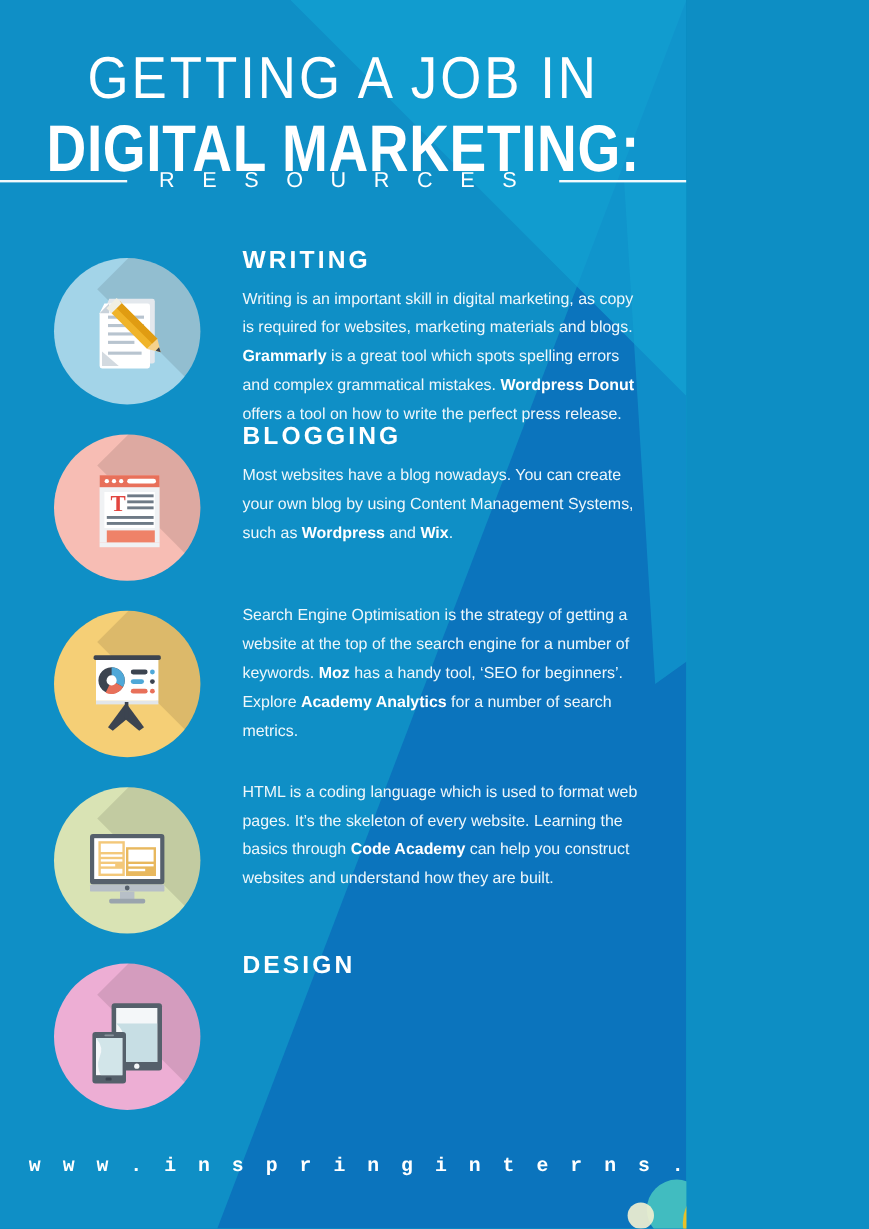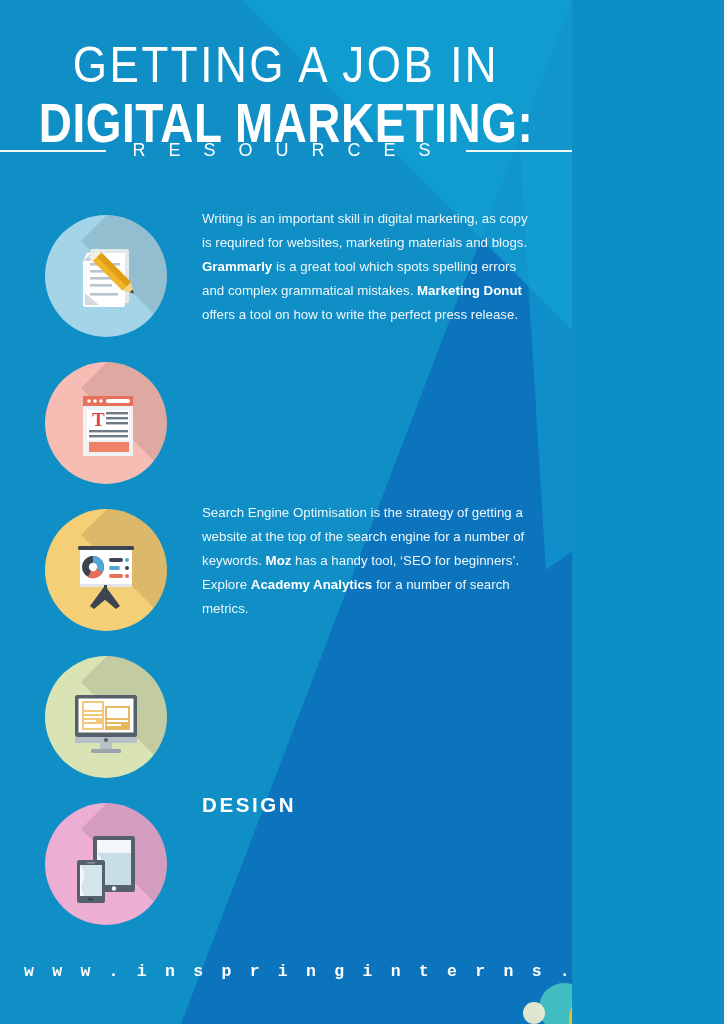--- a/index.html
+++ b/index.html
@@ -213,21 +213,22 @@
                 <rect x="52" y="14" width="6" height="44" fill="#e09c12"></rect>
                 <rect x="46" y="10" width="12" height="6" fill="#f0efe4"></rect>
                 <path d="M46 58 l6 10 l6 -10 z" fill="#f6d28c"></path>
                 <path d="M50 64 l2 4 l2 -4 z" fill="#3c4450"></path>
               </g>
             </svg>
           </div>
         </div>
       </div>
       <div class="text-col">
-        <div class="sec-body">Writing is an important skill in digital marketing, as copy is required for websites, marketing materials and blogs. <b>Grammarly</b> is a great tool which spots spelling errors and complex grammatical mistakes. <b>Marketing Donut</b> offers a tool on how to write the perfect press release.</div>
+        <div class="sec-title">WRITING</div>
+        <div class="sec-body">Writing is an important skill in digital marketing, as copy is required for websites, marketing materials and blogs. <b>Grammarly</b> is a great tool which spots spelling errors and complex grammatical mistakes. <b>Wordpress Donut</b> offers a tool on how to write the perfect press release.</div>
       </div>
     </div>
 
     <div class="section">
       <div class="icon-wrap">
         <div class="circle" style="background:#f7bdb4">
           <div class="shadow"></div>
           <div class="glyph">
             <svg width="90" height="90" viewBox="0 0 90 90">
               <rect x="22" y="18" width="50" height="56" fill="#f0f2f4"></rect>
@@ -243,20 +244,22 @@
               <rect x="45" y="44" width="22" height="2.4" fill="#6e7a86"></rect>
               <rect x="28" y="52" width="39" height="2.4" fill="#6e7a86"></rect>
               <rect x="28" y="57" width="39" height="2.4" fill="#6e7a86"></rect>
               <rect x="28" y="64" width="40" height="12" fill="#ef8268"></rect>
               <rect x="22" y="74" width="50" height="4" fill="#f0f2f4"></rect>
             </svg>
           </div>
         </div>
       </div>
       <div class="text-col">
+        <div class="sec-title">BLOGGING</div>
+        <div class="sec-body">Most websites have a blog nowadays. You can create your own blog by using Content Management Systems, such as <b>Wordpress</b> and <b>Wix</b>.</div>
       </div>
     </div>
 
     <div class="section">
       <div class="icon-wrap">
         <div class="circle" style="background:#f5cf76">
           <div class="shadow"></div>
           <div class="glyph">
             <svg width="90" height="90" viewBox="0 0 90 90">
               <rect x="17" y="21" width="56" height="4" rx="1.5" fill="#3c4450"></rect>
@@ -304,20 +307,21 @@
               <rect x="46" y="52" width="14" height="2" fill="#ffffff"></rect>
               <rect x="14" y="65" width="62" height="6" rx="1" fill="#b7bfc7"></rect>
               <circle cx="45" cy="68" r="2" fill="#55606b"></circle>
               <rect x="39" y="71" width="12" height="7" fill="#b7bfc7"></rect>
               <rect x="30" y="77" width="30" height="4" rx="1.5" fill="#9aa4ad"></rect>
             </svg>
           </div>
         </div>
       </div>
       <div class="text-col">
+        <div class="sec-body">HTML is a coding language which is used to format web pages. It’s the skeleton of every website. Learning the basics through <b>Code Academy</b> can help you construct websites and understand how they are built.</div>
       </div>
     </div>
 
     <div class="section">
       <div class="icon-wrap">
         <div class="circle" style="background:#edaed4">
           <div class="shadow"></div>
           <div class="glyph">
             <svg width="90" height="90" viewBox="0 0 90 90">
               <rect x="32" y="17" width="42" height="56" rx="2.5" fill="#55606b"></rect>

